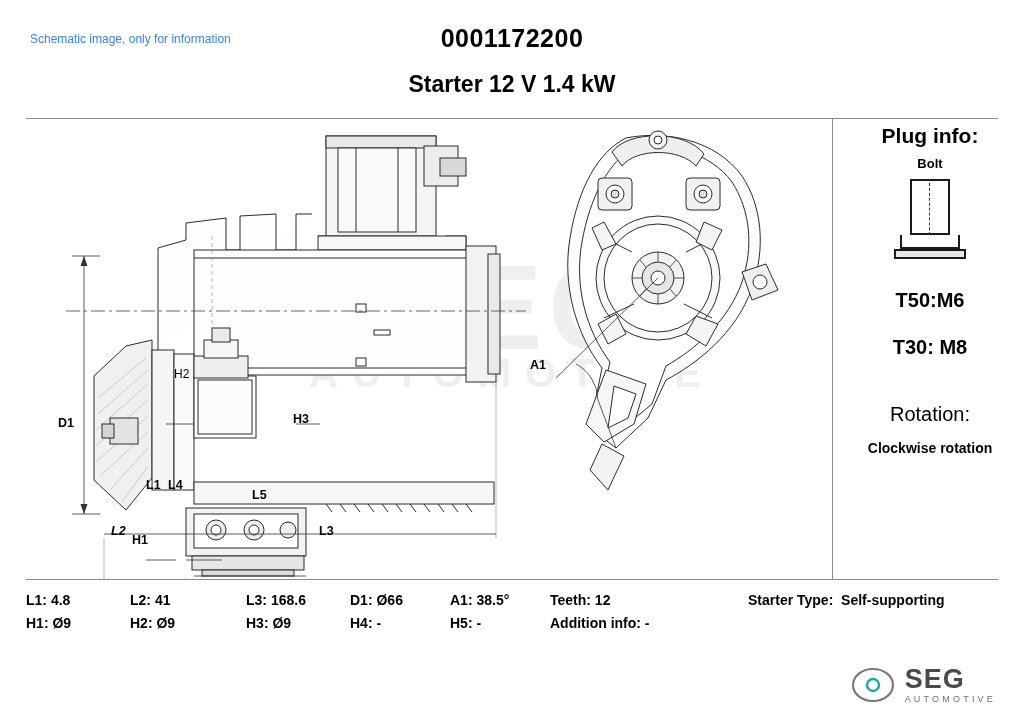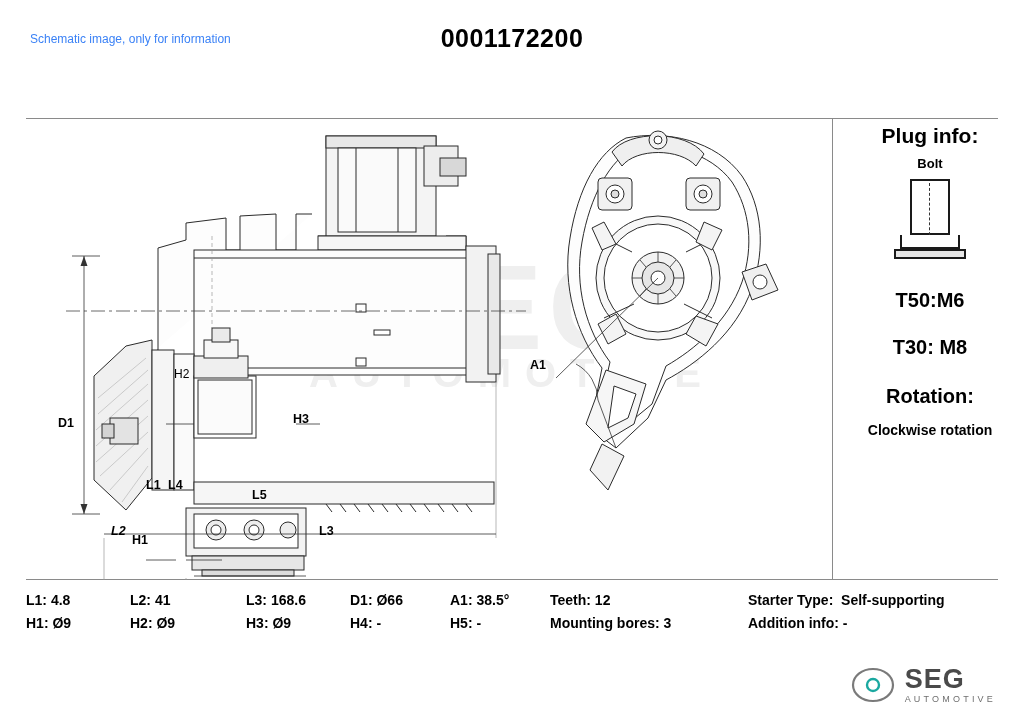--- a/index.html
+++ b/index.html
@@ -130,22 +130,22 @@
     width: 1px; height: 62px;
     border-left: 1px dashed #333;
   }
   .plug-spec {
     font-size: 20px;
     font-weight: bold;
     margin-top: 24px;
   }
   .rot-title {
     font-size: 20px;
-    font-weight: bold;
-    margin-top: 26px;
+    font-weight: normal;
+    margin-top: 44px;
   }
   .rot-value {
     font-size: 14px;
     font-weight: bold;
     margin-top: 14px;
   }
 
   
   .tech-svg { position: absolute; left: 0; top: 0; }
 
@@ -195,20 +195,21 @@
 
 <div class="watermark">
   <span>SEG</span>
   <span class="sub">AUTOMOTIVE</span>
 </div>
 
 <div class="schematic-note">Schematic image, only for information</div>
 
 <div class="title-block">
   <div class="part-no">0001172200</div>
+  <div class="subtitle">Starter 12 V 1.4 kW</div>
 </div>
 
 <div class="drawing-area">
   <div class="frame-line frame-top"></div>
   <div class="frame-line frame-bottom"></div>
   <div class="frame-line divider-v"></div>
 
   <svg class="tech-svg" width="806" height="462" viewBox="0 0 806 462">
     <g stroke="#2b2b2b" fill="none" stroke-width="1">
 
@@ -434,24 +435,20 @@
       <span>Ø9</span>
     </div>
     <div class="spec-cell c4">
       <span>H4:</span>
       <span>-</span>
     </div>
     <div class="spec-cell c5">
       <span>H5:</span>
       <span>-</span>
     </div>
-    <div class="spec-cell c6">
-      <span>Mounting bores:</span>
-      <span>3</span>
-    </div>
     <div class="spec-cell c7">
       <span>Addition info:</span>
       <span>-</span>
     </div>
   </div>
 </div>
 
 <div class="logo">
   <svg width="44" height="40" viewBox="0 0 44 40">
     <ellipse cx="22" cy="20" rx="20" ry="16" fill="none" stroke="#7a7a7a" stroke-width="2.2"></ellipse>

